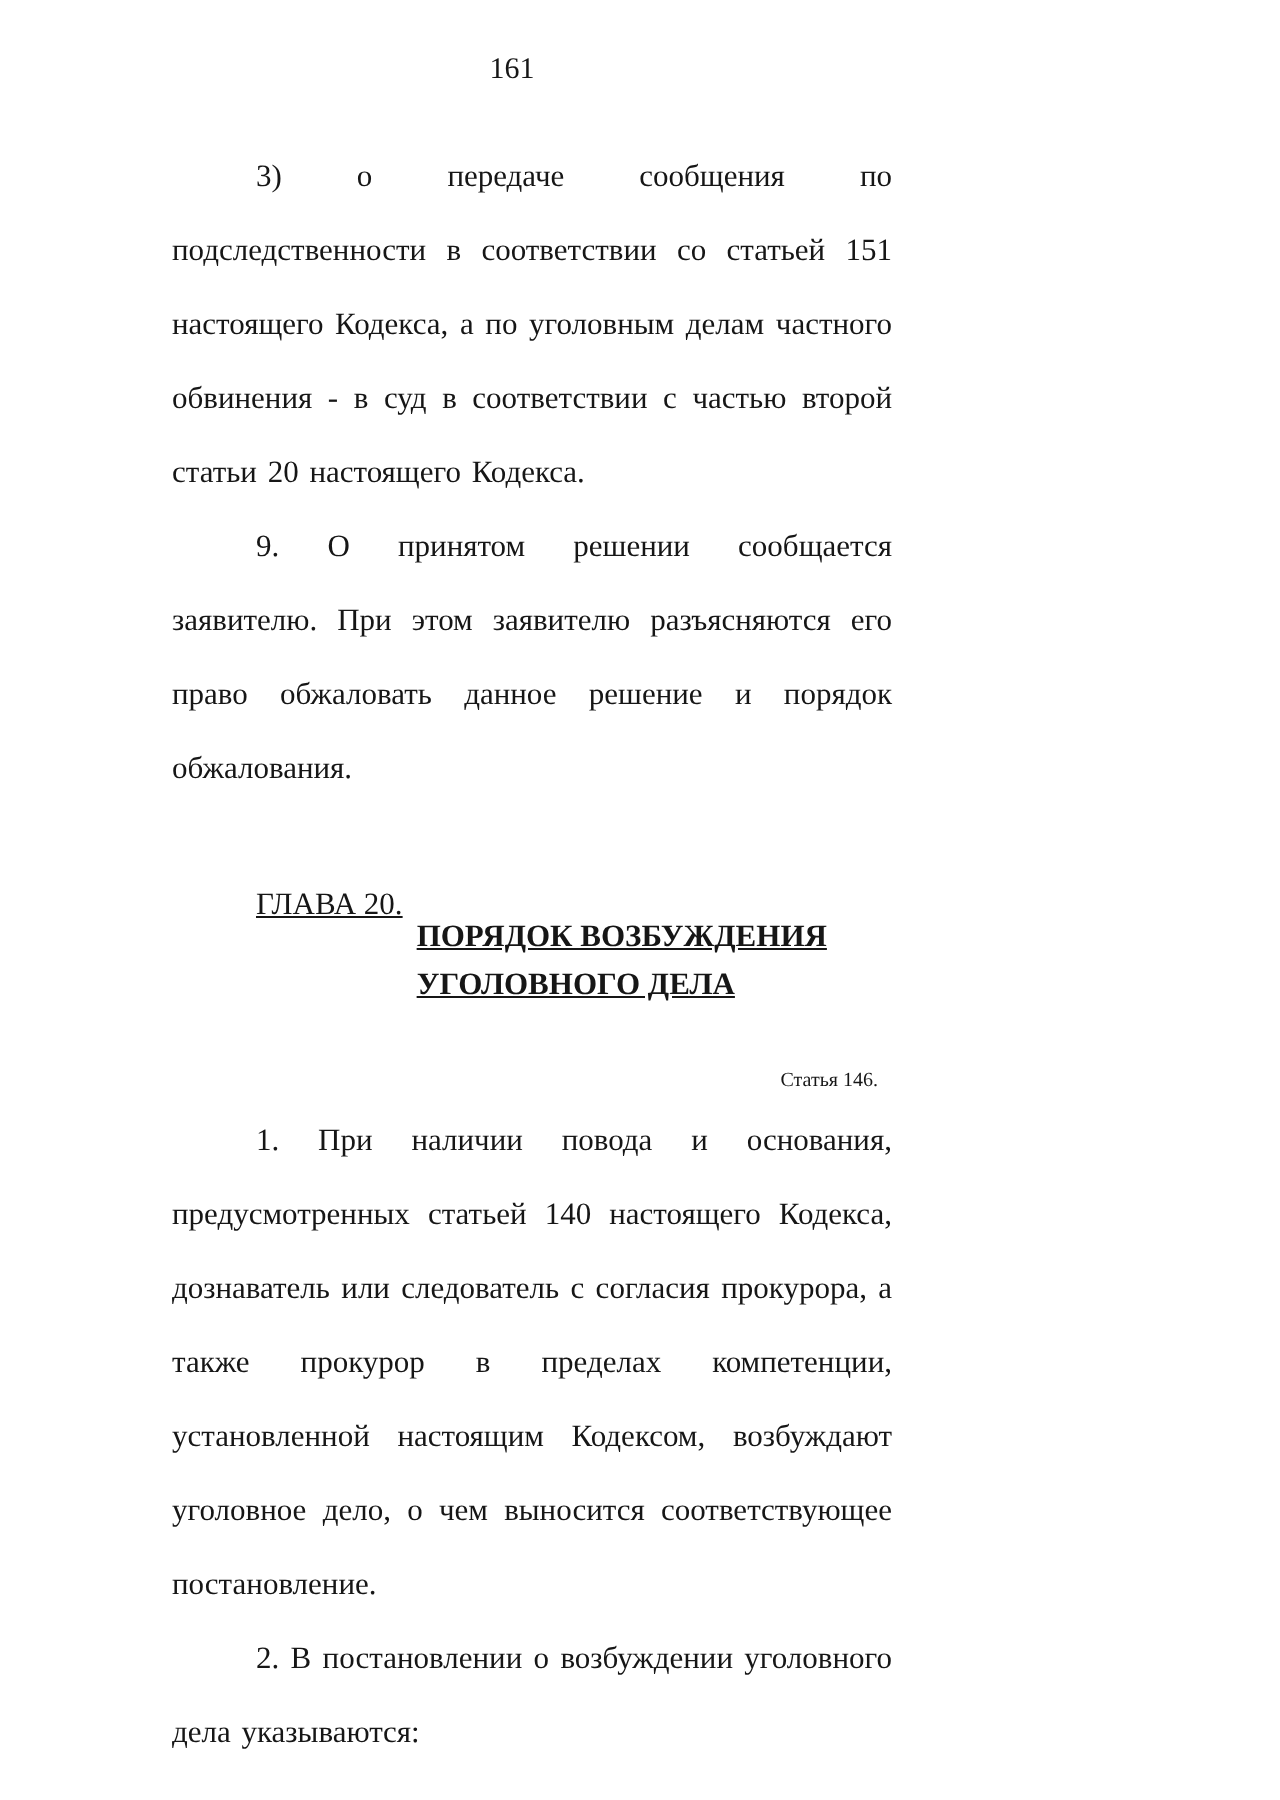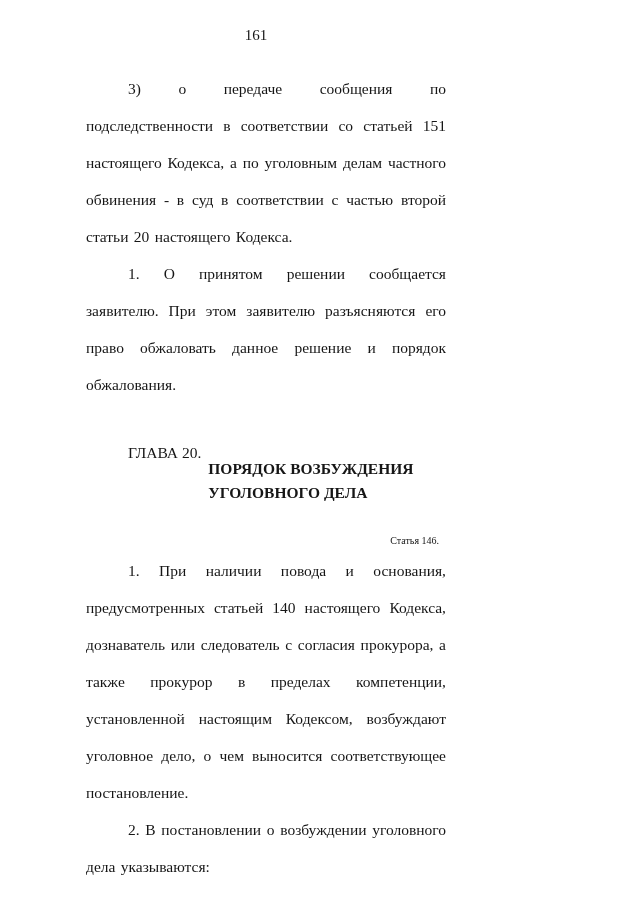--- a/index.html
+++ b/index.html
@@ -33,20 +33,21 @@
     text-align: justify;
     text-indent: 42px;
     word-spacing: 1.5px;
   }
   .chapter-heading {
     display: flex;
     align-items: flex-start;
     margin: 38px 0 0 42px;
     font-size: 15.5px;
     line-height: 24px;
+    text-decoration: underline;
   }
   .article-heading {
     display: flex;
     align-items: flex-start;
     margin: 25px 0 0 42px;
     font-size: 10px;
     line-height: 22px;
     justify-content: flex-end;
   }
   .h-prefix {
@@ -70,21 +71,21 @@
 </head>
 <body>
 
 <div class="page">
   <div class="page-number">161</div>
 
   <div class="content">
 
     <p class="body">3) о передаче сообщения по подследственности в соответствии со статьей 151 настоящего Кодекса, а по уголовным делам частного обвинения - в суд в соответствии с частью второй статьи 20 настоящего Кодекса.</p>
 
-    <p class="body">1. О принятом решении сообщается заявителю. При этом заявителю разъясняются его право обжаловать данное решение и порядок обжалования.</p>
+    <p class="body">9. О принятом решении сообщается заявителю. При этом заявителю разъясняются его право обжаловать данное решение и порядок обжалования.</p>
 
 
     <div class="chapter-heading">
       <span class="h-prefix">ГЛАВА 20.</span>
       <span class="h-title chapter-title">ПОРЯДОК ВОЗБУЖДЕНИЯ УГОЛОВНОГО ДЕЛА</span>
     </div>
 
     <div class="article-heading">
       <span class="h-prefix">Статья 146.</span>
     </div>

